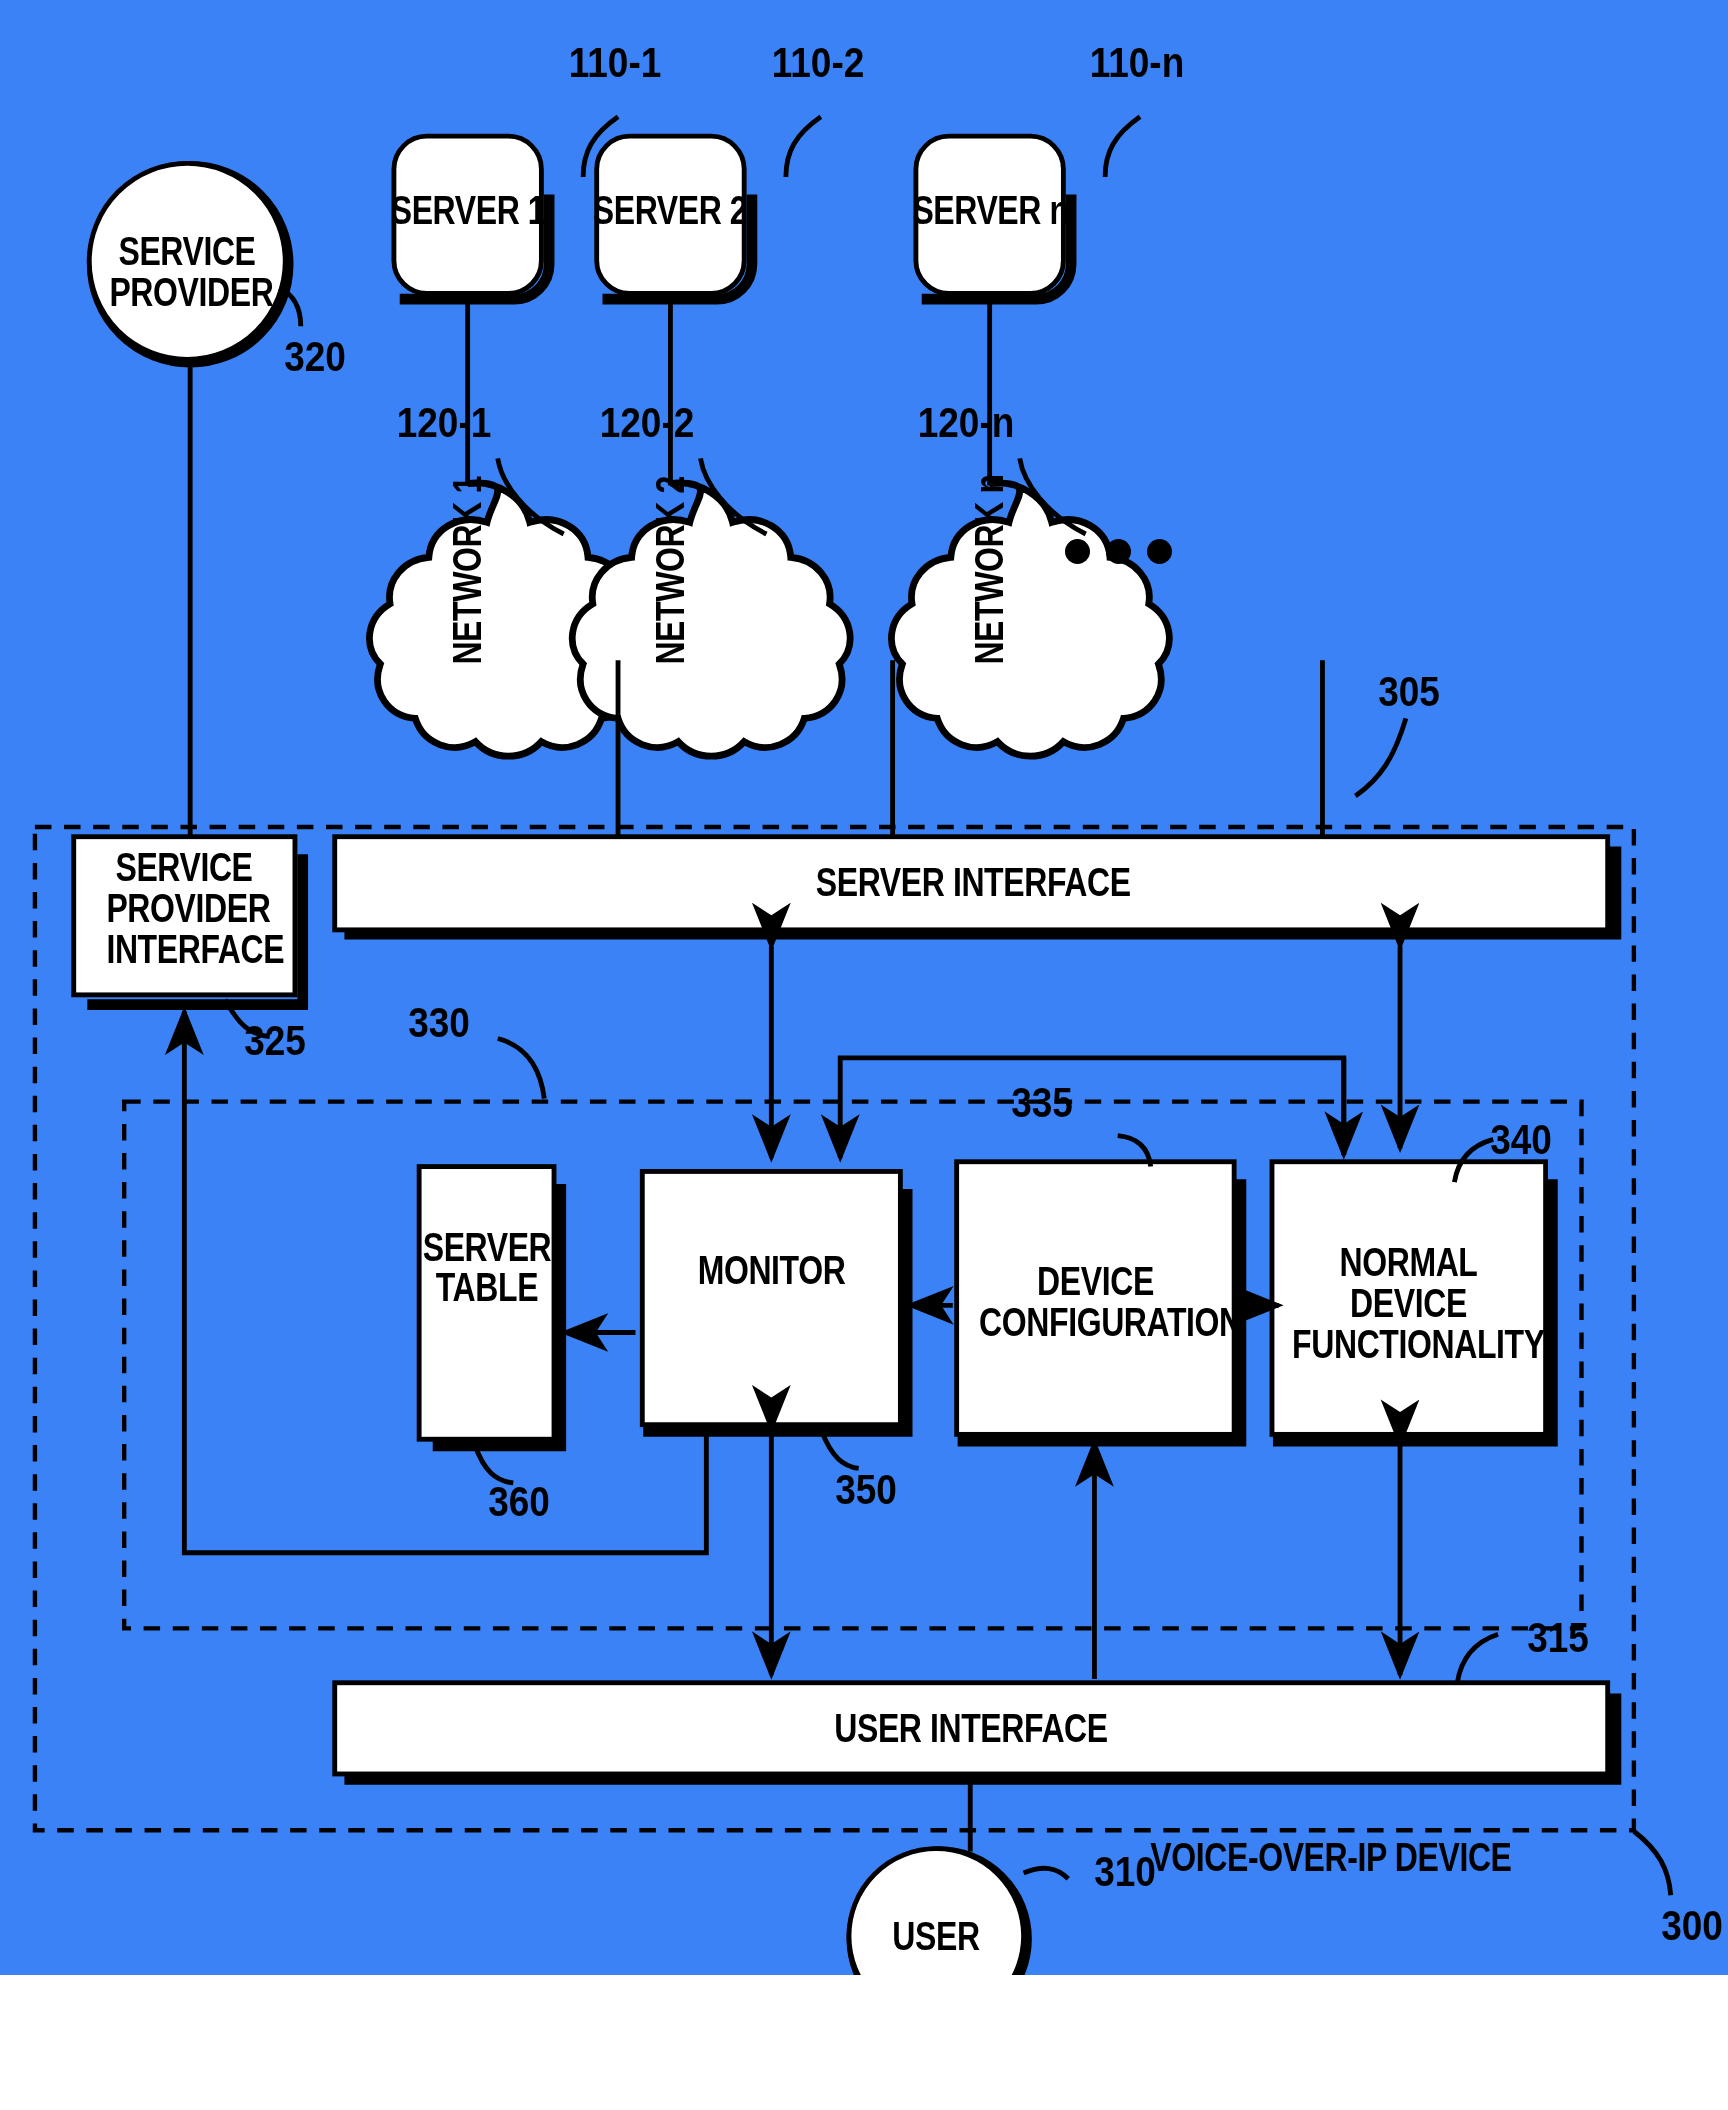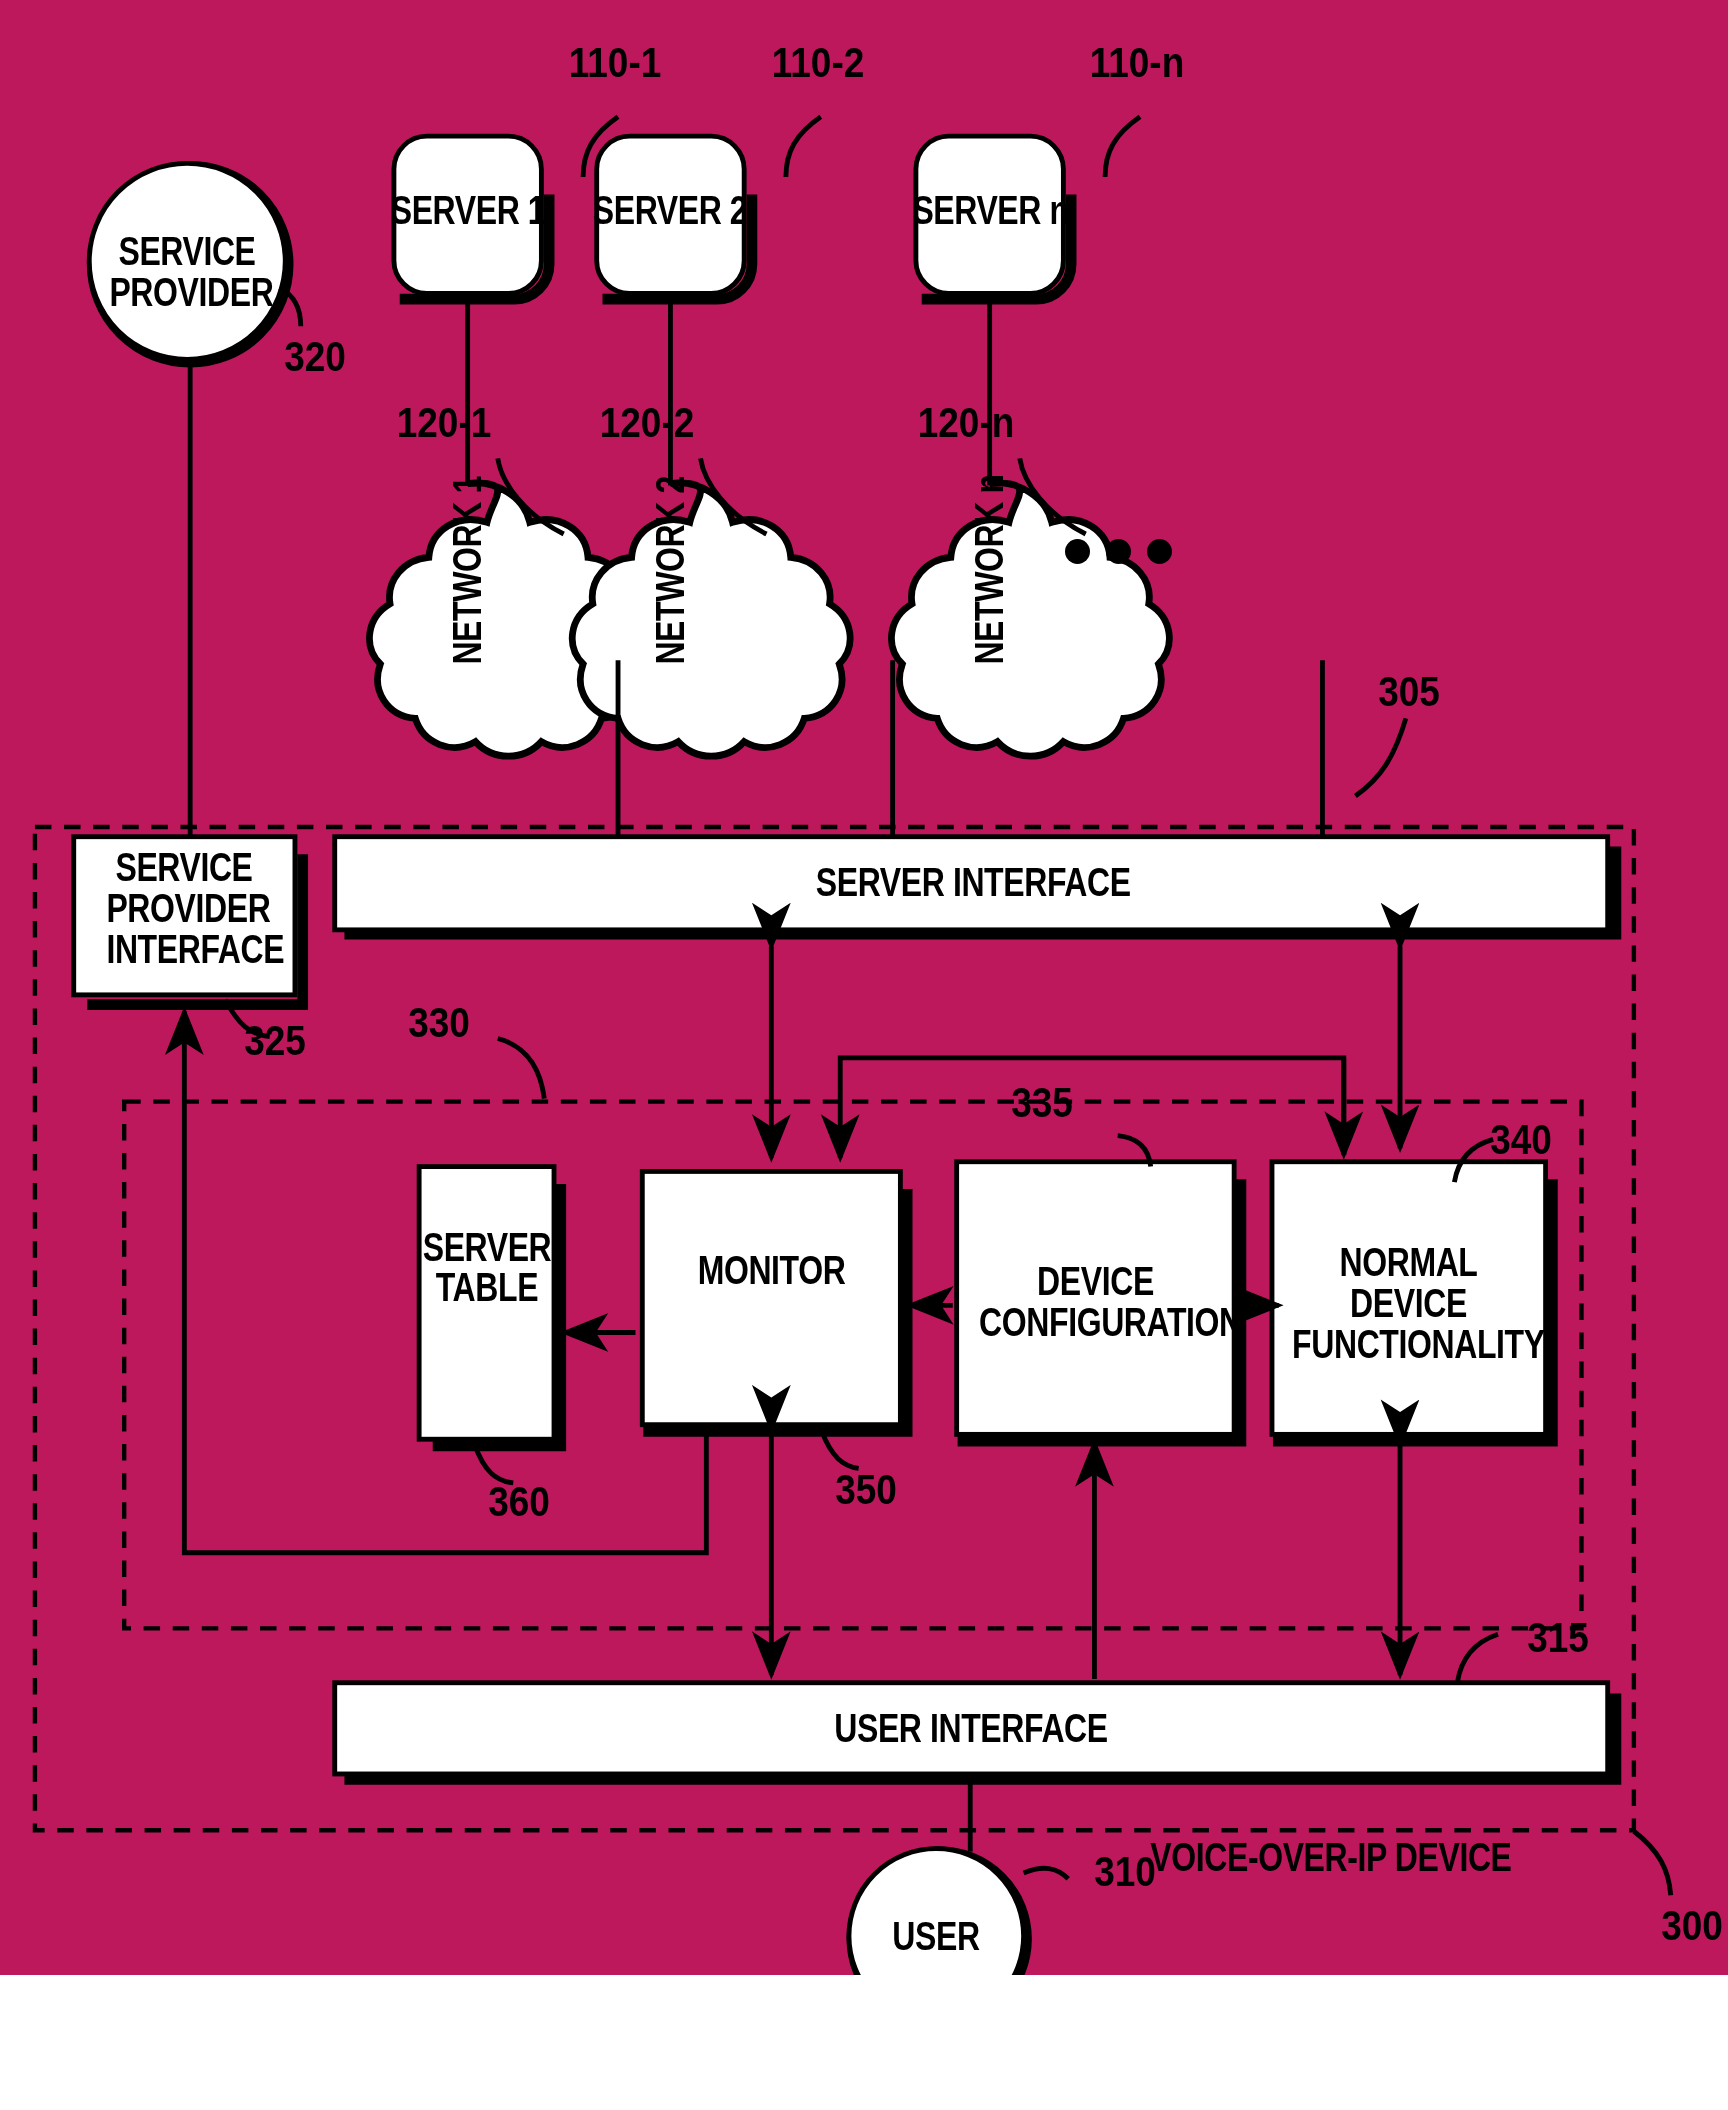--- a/index.html
+++ b/index.html
@@ -4,21 +4,21 @@
 <style>
   html, body {
     margin: 0;
     padding: 0;
     background: #ffffff;
   }
   #stage {
     position: relative;
     width: 1728px;
     height: 1975px;
-    background: #be185d;
+    background: #3b82f6;
     font-family: "Liberation Sans", sans-serif;
     overflow: hidden;
   }
   #diagram-svg {
     position: absolute;
     left: 0;
     top: 0;
     width: 1728px;
     height: 2111px;
   }

